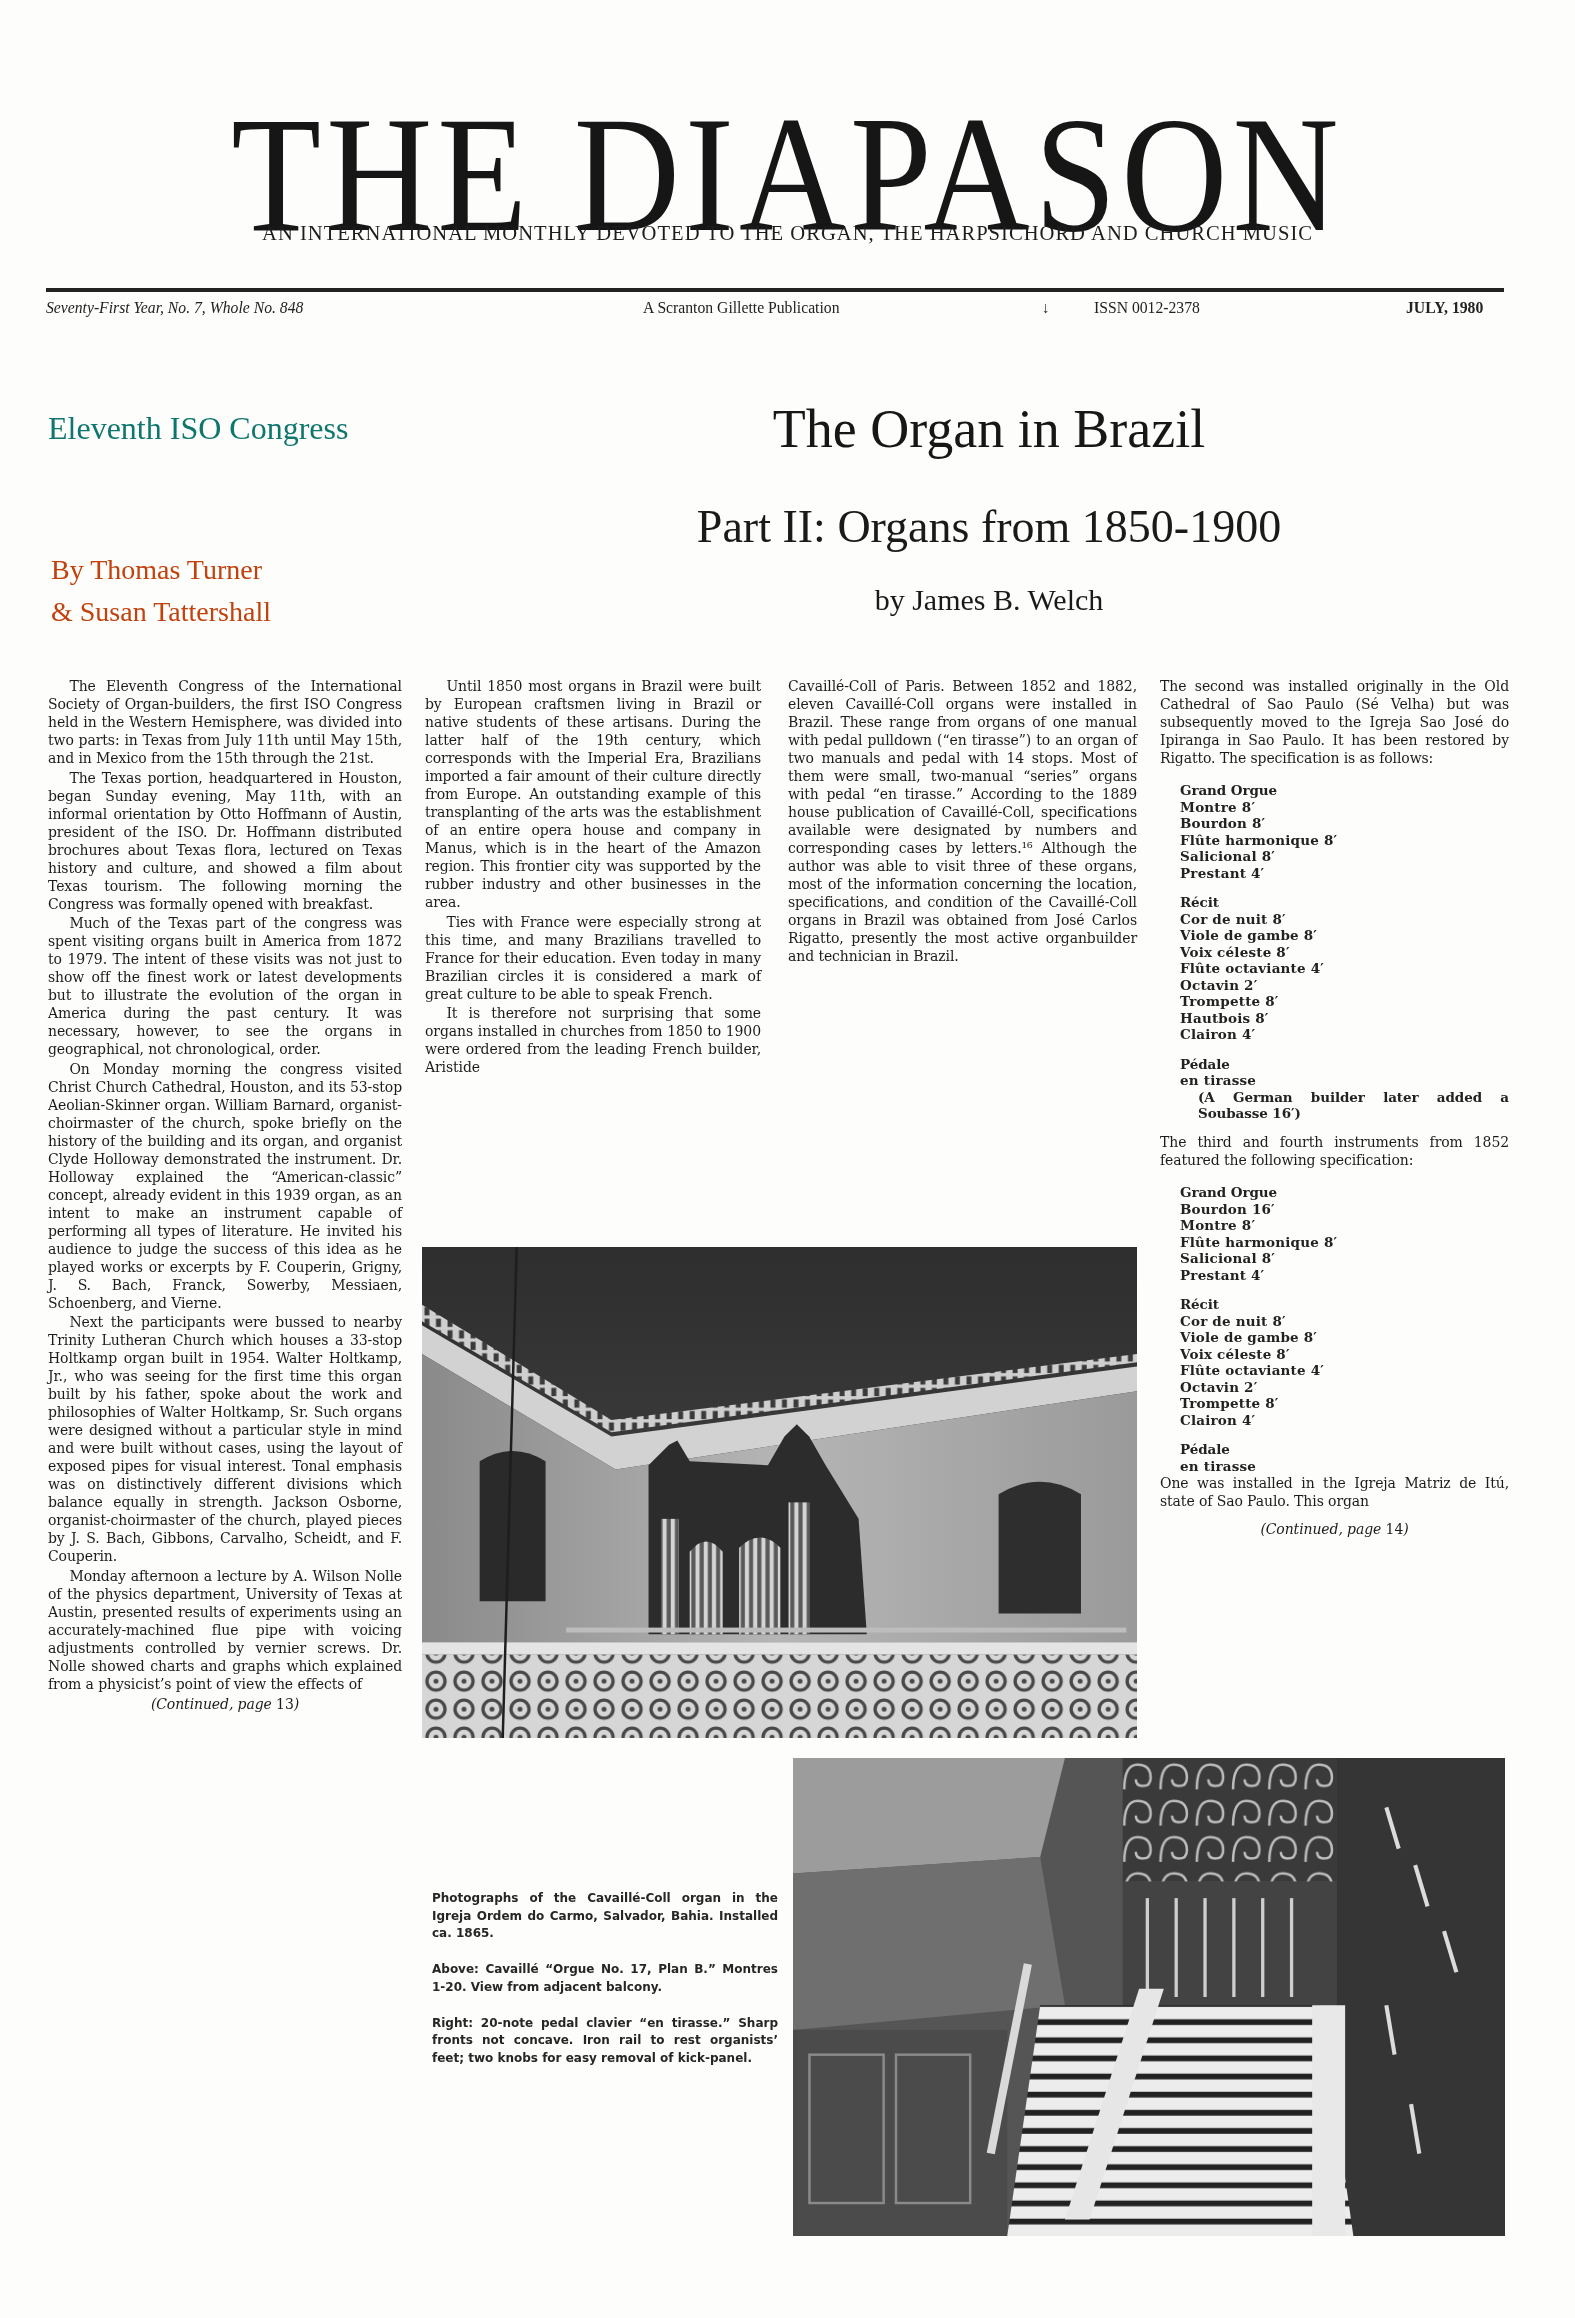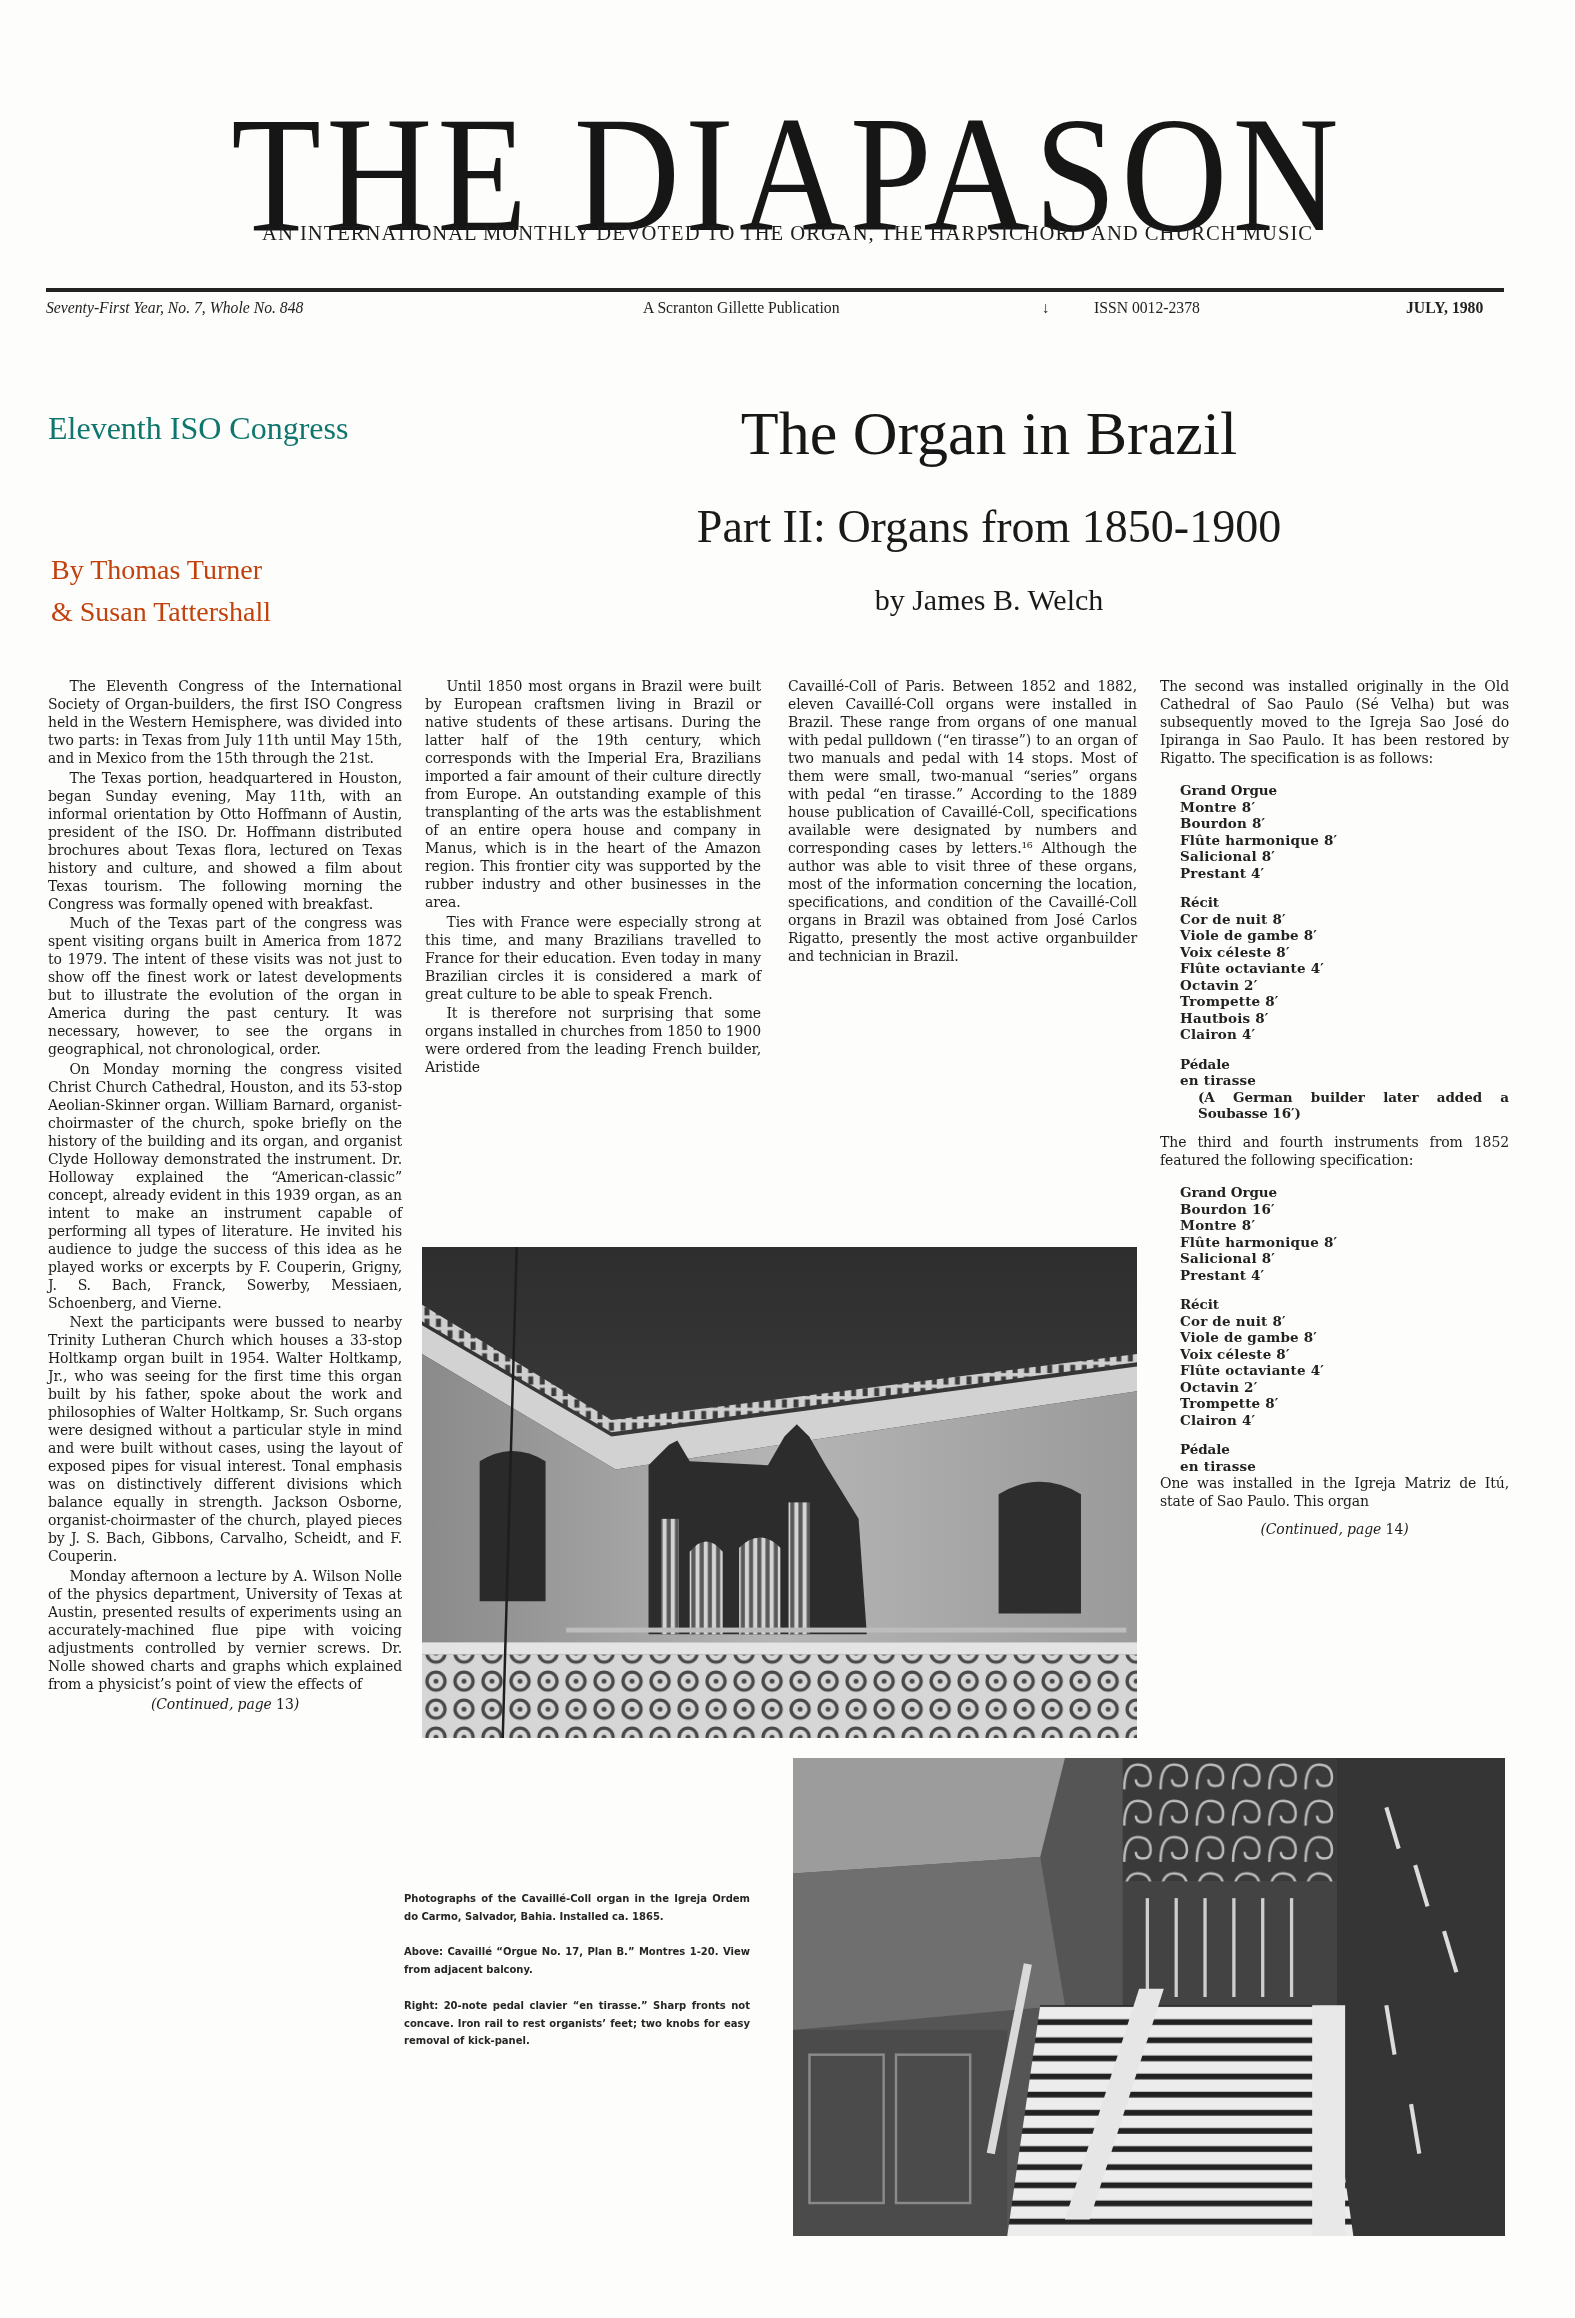--- a/index.html
+++ b/index.html
@@ -27,21 +27,21 @@
   #info-issn { left: 1094px; }
   #info-date { left: 1406px; font-weight: bold; }
 
   
   #iso-title { left: 48px; top: 397px; width: 346px; font-family: "Liberation Serif", serif; font-size: 32px; line-height: 63px; color: #0f766e; }
   .iso-byline { left: 51px; width: 346px; font-family: "Liberation Serif", serif; font-size: 28px; color: #c2410c; }
   #iso-byline-1 { top: 554px; }
   #iso-byline-2 { top: 596px; }
 
   
-  #brazil-title { left: 412px; top: 402px; width: 1154px; text-align: center; font-family: "Liberation Serif", serif; font-size: 62px; line-height: 1; color: #171717; }
+  #brazil-title { left: 412px; top: 402px; width: 1154px; text-align: center; font-family: "Liberation Serif", serif; font-size: 54px; line-height: 1; color: #171717; }
   #brazil-subtitle { left: 412px; top: 504px; width: 1154px; text-align: center; font-family: "Liberation Serif", serif; font-size: 46px; line-height: 1; color: #1a1a1a; }
   #brazil-byline { left: 412px; top: 585px; width: 1154px; text-align: center; font-family: "Liberation Serif", serif; font-size: 30px; line-height: 1; color: #1a1a1a; }
 
   
   .col { font-family: "DejaVu Serif", serif; font-size: 14px; line-height: 18px; text-align: justify; hyphens: manual; color: #1c1c1c; letter-spacing: -0.1px; }
   .col p { text-indent: 21.4px; }
   .col p.noindent { text-indent: 0; }
   .col p + p { margin-top: 1.6px; }
   #col-iso { left: 48px; top: 677px; width: 354px; }
   #col-b1 { left: 425px; top: 677px; width: 336px; }
@@ -58,21 +58,21 @@
   .spec .div-name { font-weight: bold; }
   .spec .stop { font-weight: bold; letter-spacing: 0.2px; }
   .spec .note { margin-left: 18px; font-weight: bold; }
 
   
   .photo { background: #4a4a4a; overflow: hidden; }
   #photo-organ { left: 422px; top: 1247px; width: 715px; height: 491px; }
   #photo-pedal { left: 793px; top: 1758px; width: 712px; height: 478px; }
 
   
-  #captions { left: 404px; top: 1890px; width: 346px; font-family: "DejaVu Sans", sans-serif; font-weight: bold; font-size: 10px; line-height: 17.7px; color: #262626; text-align: justify; }
+  #captions { left: 432px; top: 1890px; width: 346px; font-family: "DejaVu Sans", sans-serif; font-weight: bold; font-size: 12px; line-height: 17.7px; color: #262626; text-align: justify; }
   #captions p + p { margin-top: 18px; }
 </style>
 </head>
 <body>
 
 <div id="masthead-title" class="abs">THE DIAPASON</div>
 <div id="masthead-tagline" class="abs">AN INTERNATIONAL MONTHLY DEVOTED TO THE ORGAN, THE HARPSICHORD AND CHURCH MUSIC</div>
 <div id="masthead-rule" class="abs"></div>
 <div id="info-issue" class="abs infoline">Seventy-First Year, No. 7, Whole No. 848</div>
 <div id="info-publisher" class="abs infoline">A Scranton Gillette Publication</div>

